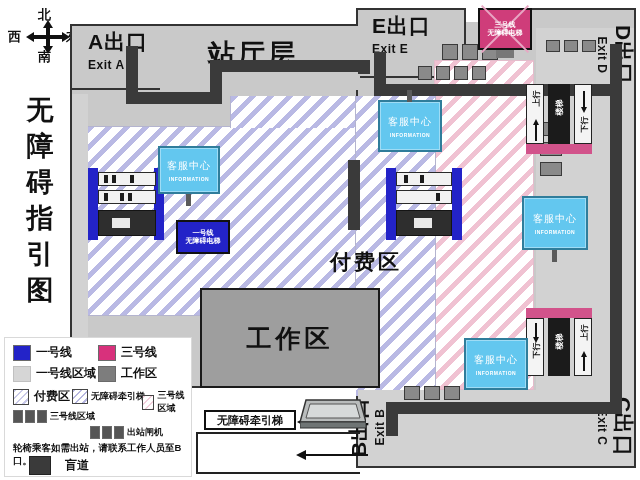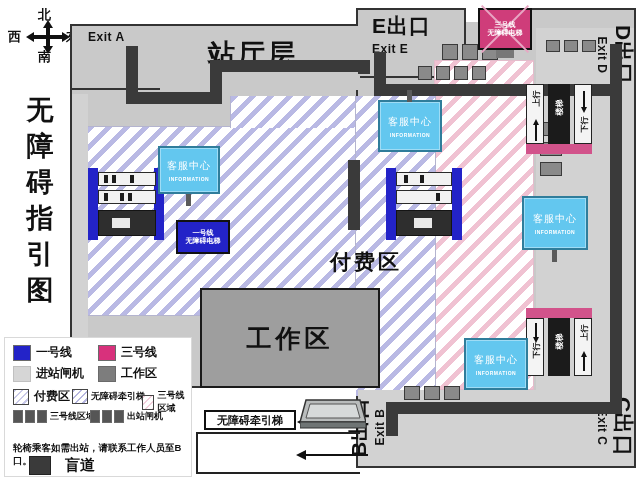--- a/index.html
+++ b/index.html
@@ -155,20 +155,21 @@
 
   <div class="abs work" style="left:200px;top:288px;width:180px;height:100px;display:flex;align-items:center;justify-content:center;">
     <span class="work-label">工作区</span>
   </div>
 
   <div class="abs area-label" style="left:330px;top:248px;">付费区</div>
 
   <div class="abs big-title" style="left:208px;top:36px;">站厅层</div>
 
   <div class="abs" style="left:88px;top:28px;">
+    <div class="exit-cn">A出口</div>
     <div class="exit-en" style="margin-top:2px;">Exit A</div>
   </div>
 
   <div class="abs" style="left:372px;top:12px;">
     <div class="exit-cn">E出口</div>
     <div class="exit-en" style="margin-top:2px;">Exit E</div>
   </div>
 
   <div class="abs vert-exit" style="left:596px;top:10px;width:40px;height:90px;">
     <div class="rot90" style="text-align:center;">
@@ -361,21 +362,21 @@
       <span class="sw" style="width:16px;height:14px;background:#2323c8;"></span>
       <span class="lg-t">一号线</span>
     </div>
     <div class="abs lg-row" style="left:93px;top:6px;">
       <span class="sw" style="width:16px;height:14px;background:#d8317c;"></span>
       <span class="lg-t">三号线</span>
     </div>
 
     <div class="abs lg-row" style="left:8px;top:27px;">
       <span class="sw" style="width:16px;height:14px;background:#d6d6d6;border-color:#c0c0c0;"></span>
-      <span class="lg-t">进站闸机</span>
+      <span class="lg-t">一号线区域</span>
     </div>
     <div class="abs lg-row" style="left:93px;top:27px;">
       <span class="sw" style="width:16px;height:14px;background:#7d7d7d;"></span>
       <span class="lg-t">工作区</span>
     </div>
 
     <div class="abs lg-row" style="left:8px;top:50px;">
       <span class="sw sw-paid" style="width:14px;height:14px;border-color:#444;"></span>
       <span class="lg-t">付费区</span>
     </div>
@@ -387,28 +388,28 @@
       <span class="sw sw-p3" style="width:14px;height:13px;border-color:#444;"></span>
       <span class="lg-s">三号线区域</span>
     </div>
 
     <div class="abs lg-row" style="left:8px;top:72px;">
       <span class="sw" style="width:8px;height:11px;background:#555;"></span>
       <span class="sw" style="width:8px;height:11px;background:#555;margin-left:2px;"></span>
       <span class="sw" style="width:8px;height:11px;background:#555;margin-left:2px;"></span>
       <span class="lg-s">三号线区域</span>
     </div>
-    <div class="abs lg-row" style="left:85px;top:72px;">
+    <div class="abs lg-row" style="left:85px;top:88px;">
       <span class="sw" style="width:8px;height:11px;background:#555;"></span>
       <span class="sw" style="width:8px;height:11px;background:#555;margin-left:2px;"></span>
       <span class="sw" style="width:8px;height:11px;background:#555;margin-left:2px;"></span>
       <span class="lg-s">出站闸机</span>
     </div>
 
     <div class="abs note" style="left:8px;top:104px;">轮椅乘客如需出站，请联系工作人员至B口。</div>
 
     <div class="abs lg-row" style="left:24px;top:118px;">
       <span class="sw" style="width:20px;height:17px;background:#3a3a3a;border-color:#222;"></span>
-      <span class="lg-s" style="margin-left:14px;font-size:15px;">盲道</span>
+      <span class="lg-s" style="margin-left:14px;font-size:12px;">盲道</span>
     </div>
   </div>
 
 </div>
 
 </body></html>

